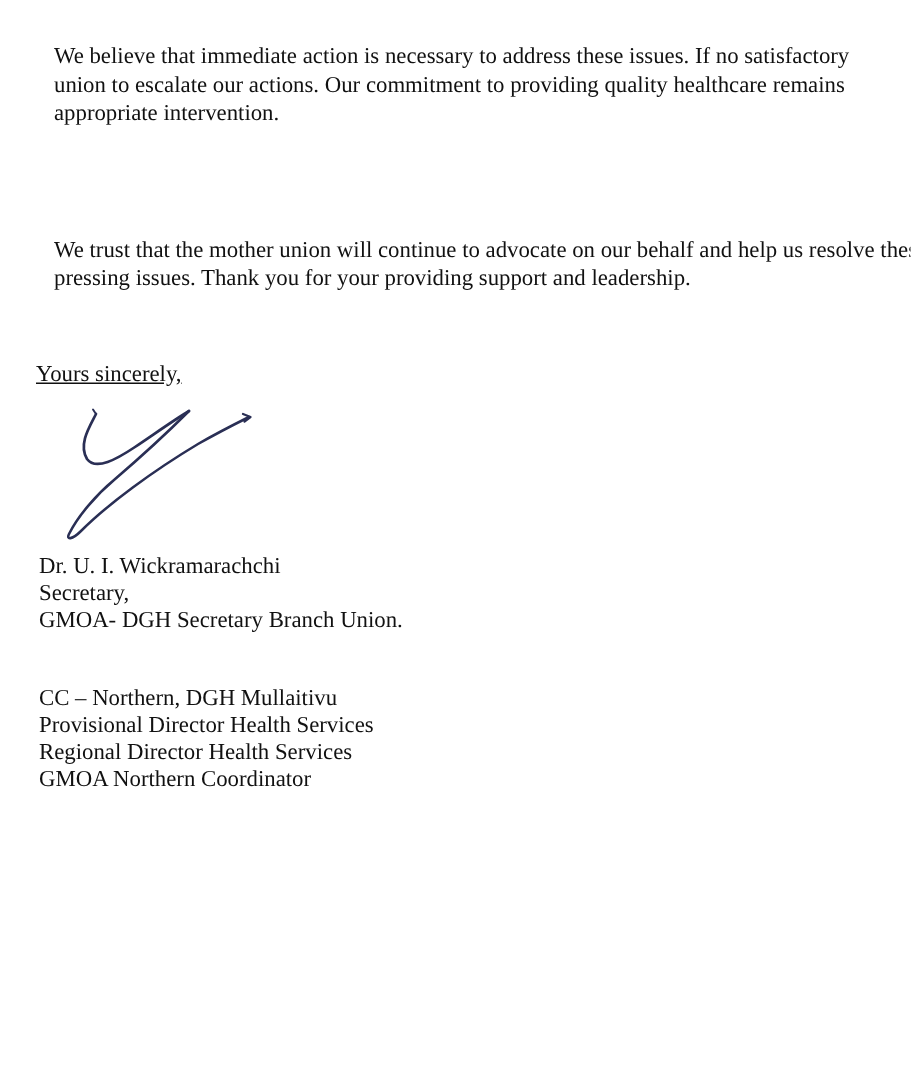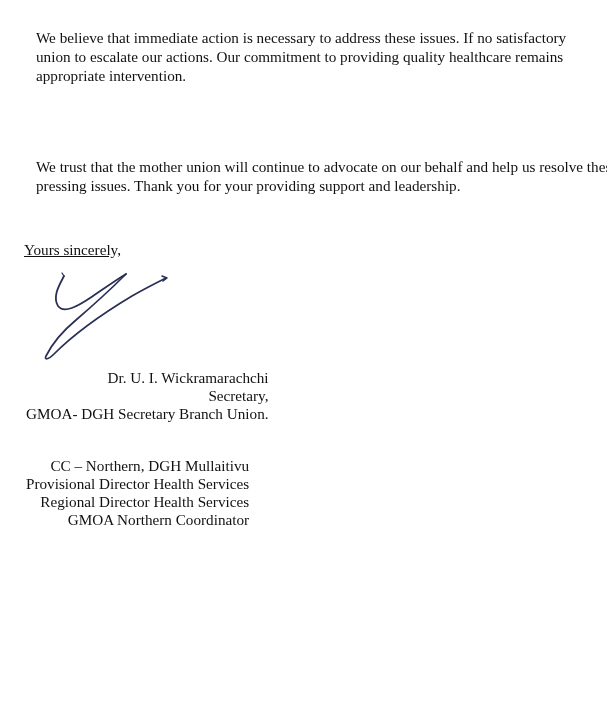--- a/index.html
+++ b/index.html
@@ -36,21 +36,21 @@
       top: 270px;
       width: 135px;
       height: 95px;
     }
     .block {
       position: absolute;
       left: 26px;
       line-height: 18px;
       margin: 0;
     }
-    .block span.line { display: block; white-space: nowrap; text-align: right; }
+    .block span.line { display: block; white-space: nowrap; }
     #signatory { top: 369px; }
     #cc { top: 457px; }
   </style>
 </head>
 <body>
 
 <div>
 
   <p class="para" id="para1">
     <span class="line">We believe that immediate action is necessary to address these issues. If no satisfactory</span>

